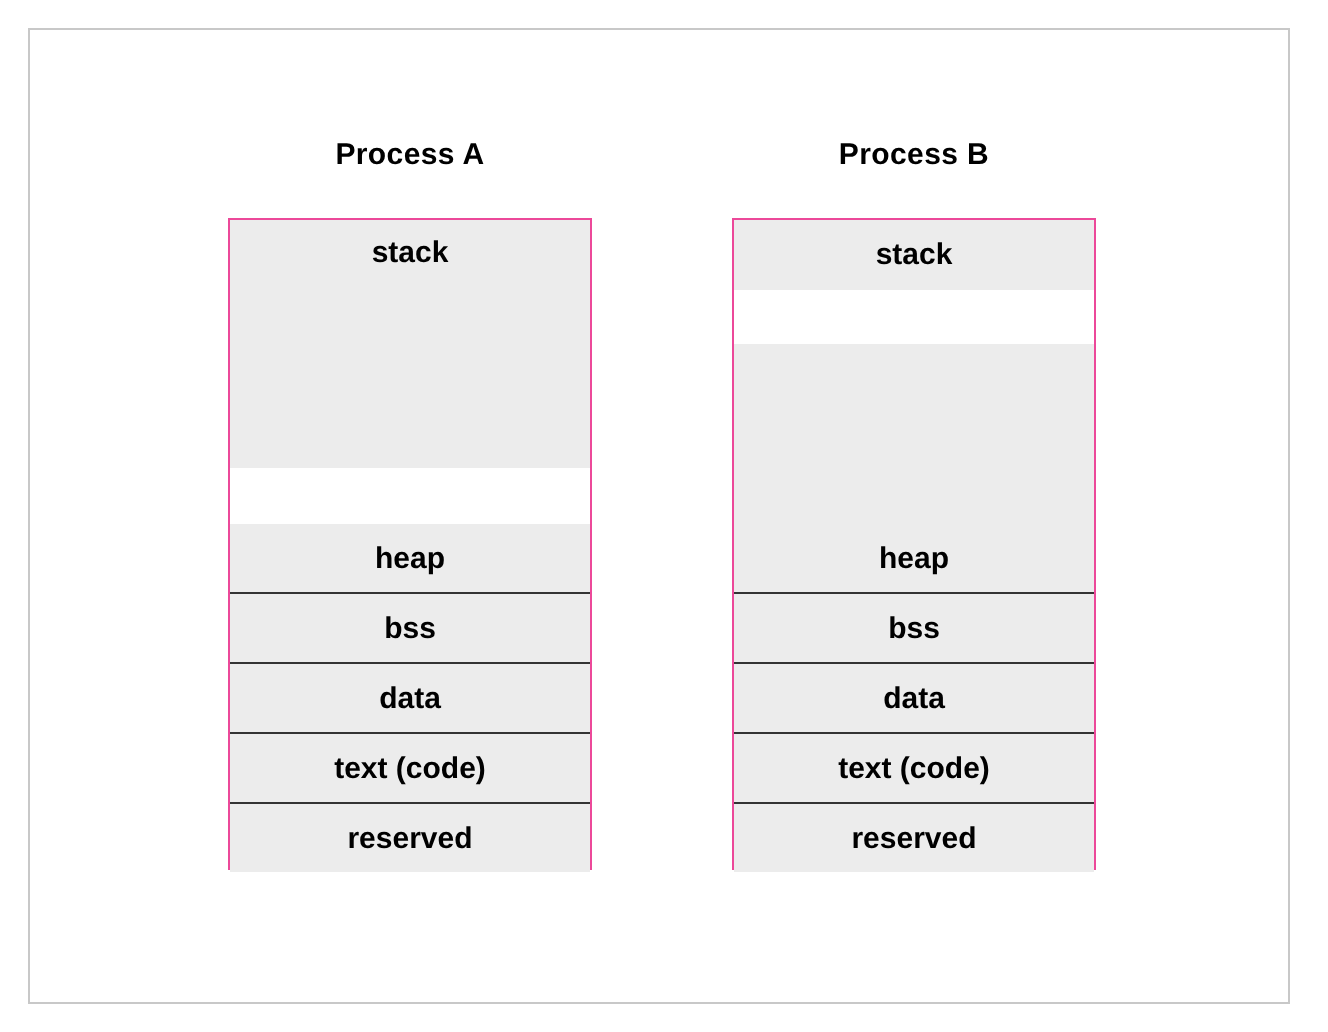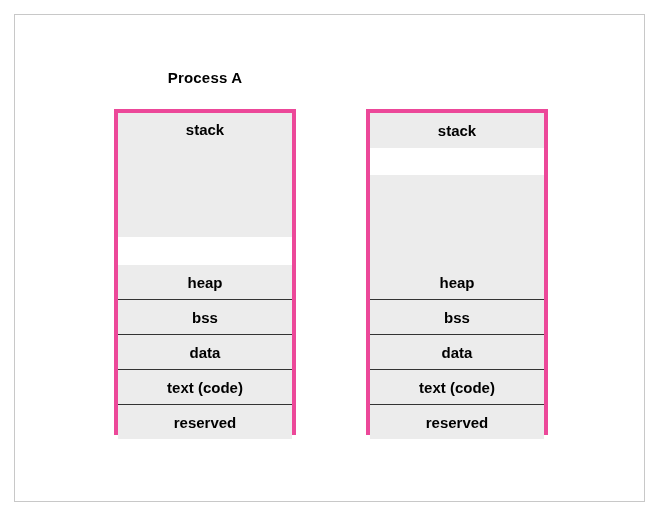--- a/index.html
+++ b/index.html
@@ -40,21 +40,21 @@
     text-align: center;
     font-size: 15px;
     font-weight: bold;
     color: #000000;
     letter-spacing: 0.2px;
   }
   .memory-box {
     position: relative;
     width: 182px;
     height: 326px;        
-    border: 4px solid #ec4899;
+    border: 1px solid #ec4899;
     box-sizing: border-box;
     background: #ffffff;
   }
   .segment {
     position: absolute;
     left: 0;
     width: 100%;
     box-sizing: border-box;
     background: #ececec;
     display: flex;
@@ -116,20 +116,21 @@
         <div class="segment div-top" style="top: 256px; height: 35px;">
           <span class="seg-label">text (code)</span>
         </div>
         <div class="segment div-top" style="top: 291px; height: 35px;">
           <span class="seg-label">reserved</span>
         </div>
       </div>
   </div>
 
   <div class="column" id="column-b">
+    <div class="column-title">Process B</div>
     <div class="memory-box">
         <div class="segment" style="top: 0px; height: 35px;">
           <span class="seg-label">stack</span>
         </div>
         <div class="segment gap" style="top: 35px; height: 27px;"></div>
         <div class="segment label-bottom" style="top: 62px; height: 124px;">
           <span class="seg-label">heap</span>
         </div>
         <div class="segment div-top" style="top: 186px; height: 35px;">
           <span class="seg-label">bss</span>

